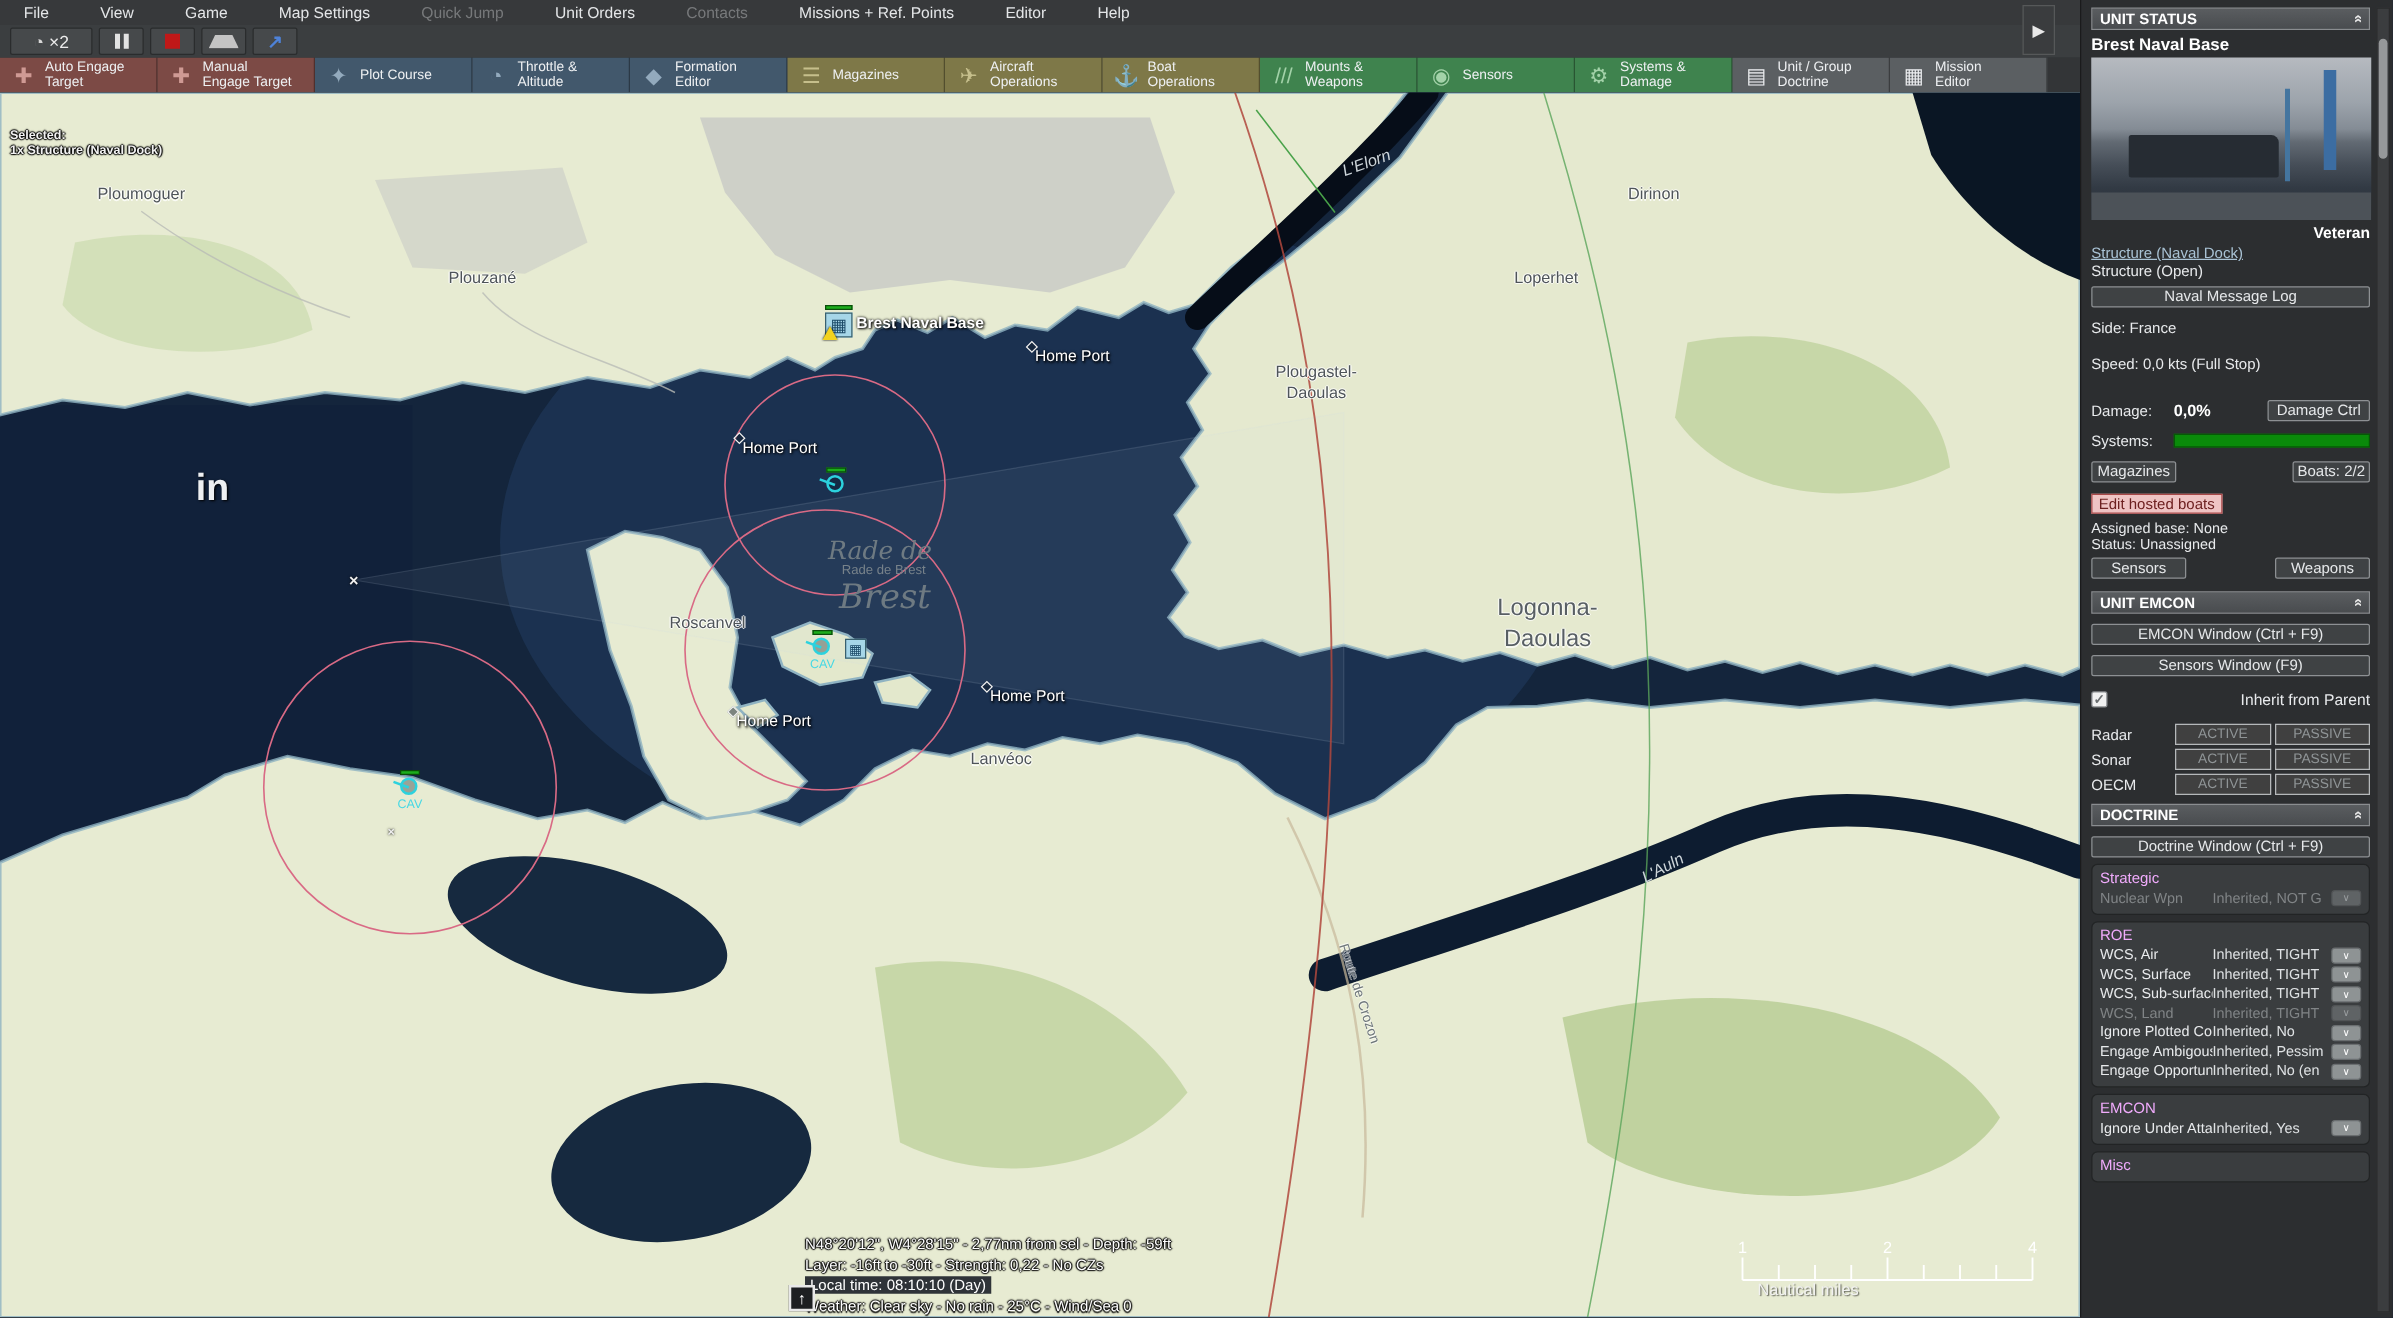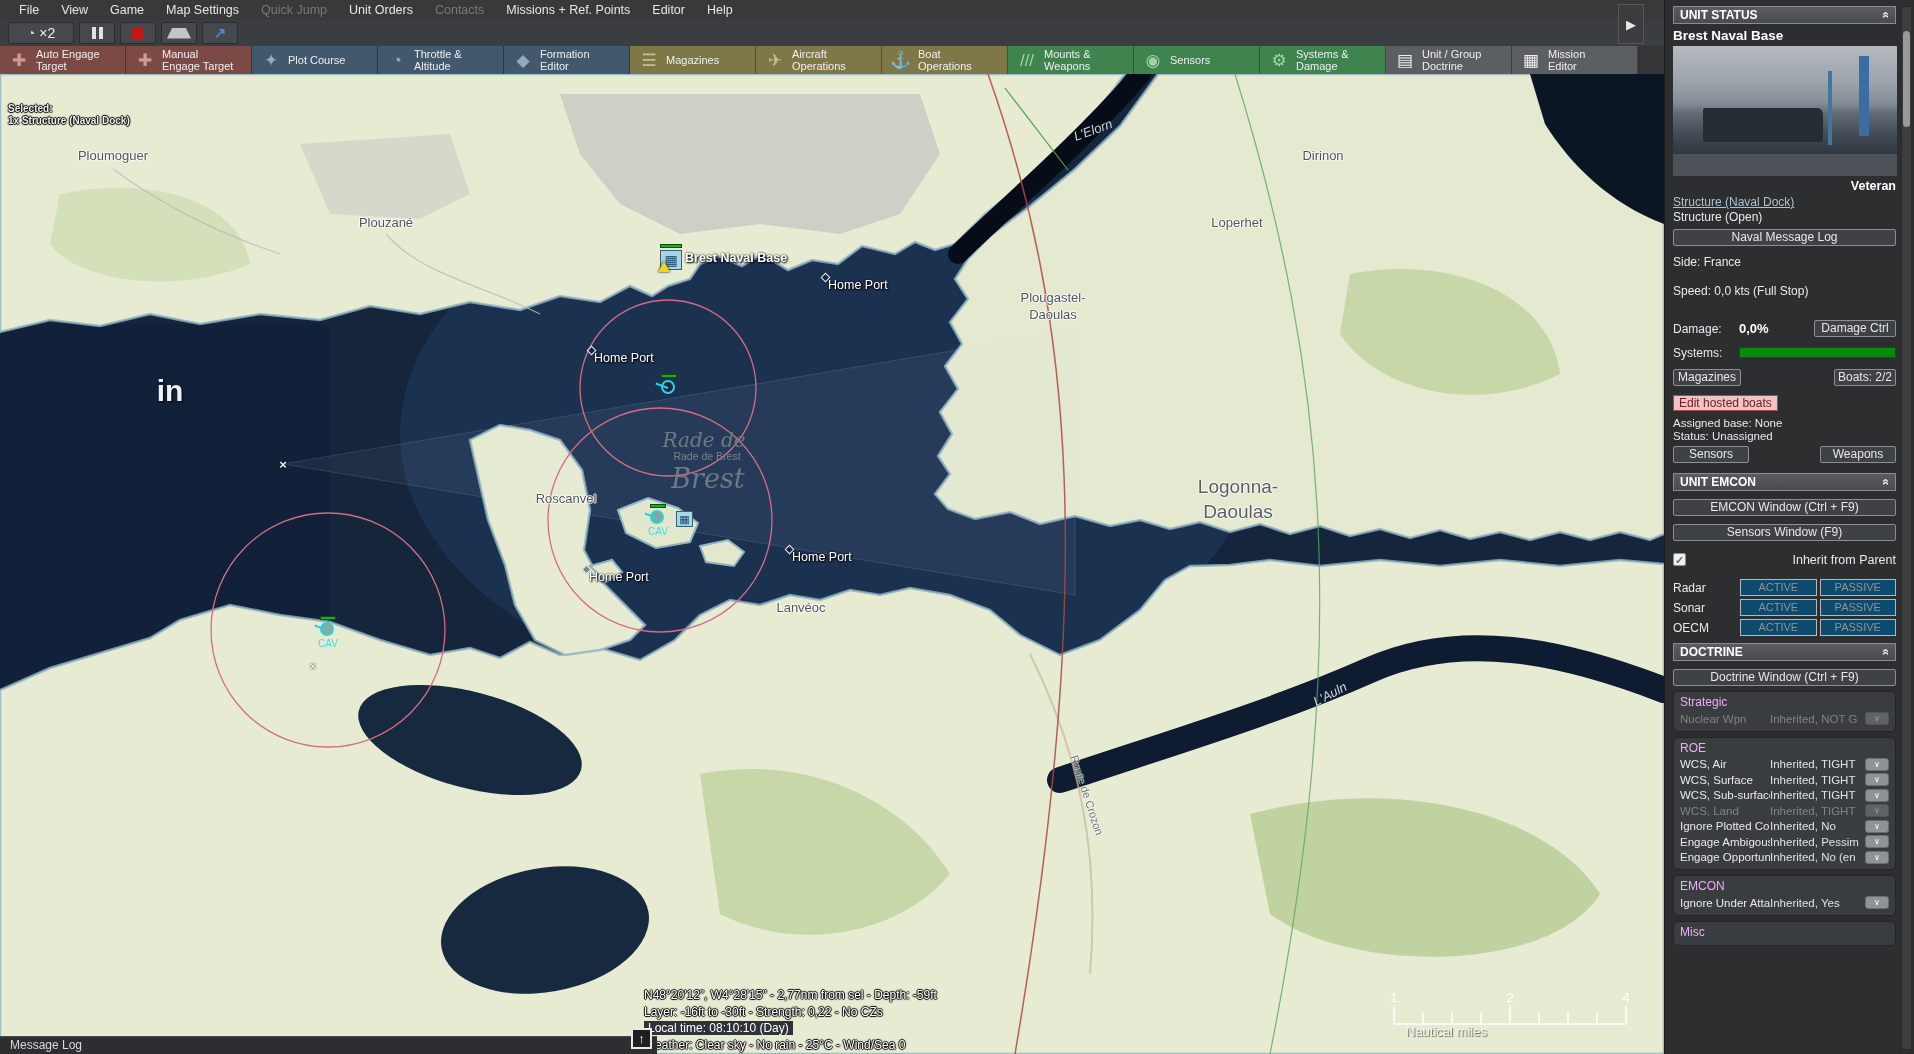--- a/index.html
+++ b/index.html
@@ -2,21 +2,21 @@
 <html><head>
 <meta charset="utf-8">
 <style>
   * { margin:0; padding:0; box-sizing:border-box; }
   html,body { width:1914px; height:1054px; overflow:hidden; background:#2c2e30;
               font-family:"Liberation Sans", sans-serif; }
   #app { display:flex; width:1914px; height:1054px; }
   #left { width:1664px; height:1054px; display:flex; flex-direction:column; position:relative; }
 
   
-  #menubar { height:20px; background:#37393b; display:flex; align-items:flex-start; padding-left:8px; }
+  #menubar { height:20px; background:#37393b; display:flex; align-items:flex-start; padding-left:8px;gap:19px; }
   .menu-item { color:#e4e6e8; font-size:12.5px; padding:0 11px; line-height:20px; cursor:default; }
   .menu-item.disabled { color:#77797b; }
 
   
   #toolbar2 { height:26px; background:#3b3e40; display:flex; align-items:center; gap:5px; padding-left:8px; position:relative; }
   .tc-btn { height:22px; background:#46494b; border:1px solid #2a2c2d; border-radius:2px;
             display:flex; align-items:center; justify-content:center; gap:4px; color:#e0e0e0; }
   .tc-wide { width:66px; } .tc-sq { width:36px; }
   .clock-glyph { font-size:14px; color:#d8d8d8; }
   .speed-label { font-size:14px; color:#ececec; }
@@ -110,21 +110,21 @@
             font-size:12px; height:17px; line-height:15px; text-align:center; font-family:"Liberation Sans",sans-serif; }
   .w-full { width:100%; display:block; }
   .row { display:flex; align-items:center;justify-content:space-between; }
   .damage-val { color:#fff; font-size:13px; font-weight:bold; }
   .sys-bar { flex:1; height:11px; background:#0a8a0a; border:1px solid #065806; }
   .edit-boats { background:#efc4c4; border:1px solid #a84848; color:#6d2020; font-size:12px; height:16px; padding:0 5px; }
   .chk { width:13px; height:13px; background:#f0f0f0; border:1px solid #8a8d90; border-radius:2px;
          color:#6a6e70; font-size:11px; font-weight:bold; line-height:12px; text-align:center; }
   .emcon-row { display:flex; align-items:center; margin-bottom:3px; }
   .emcon-name { width:64px; color:#e8eaec; font-size:12px; }
-  .toggle-btn { flex:1; height:17px; background:#0c4a6e; border:1px solid #b5b8ba; color:#8f9496;
+  .toggle-btn { flex:1; height:17px; background:#404040; border:1px solid #b5b8ba; color:#8f9496;
                 font-size:11px; margin-left:3px; text-align:center; line-height:15px; }
   .grp-box { background:#3a3d3f; border:1px solid #222425; border-radius:5px; padding:3px 6px 4px 6px; margin-top:5px; }
   .grp-hdr { color:#f0abfc; font-size:12px; margin-bottom:2px; }
   .doc-row { display:flex; align-items:center; height:15.5px; }
   .doc-label { flex:1; color:#e8eaec; font-size:11.5px; white-space:nowrap; overflow:hidden; }
   .doc-value { width:92px; color:#dfe2e4; font-size:11.5px; white-space:nowrap; overflow:hidden; }
   .doc-dd { width:24px; height:13px; background:#8e9394; border:1px solid #6a6e70; border-radius:3px;
             color:#fff; font-size:8px; line-height:11px; text-align:center; margin-left:3px; flex:none; }
   .dim .doc-label, .dim .doc-value { color:#808486; }
   .dim .doc-dd { background:#5f6365; color:#9a9ea0; border-color:#515456; }
@@ -406,23 +406,20 @@
       <div class="x-ref" style="left:283px; top:390px">×</div>
       <div class="x-ref" style="left:313px; top:592px; font-size:10px">×</div>
 
       <div id="status-lines">
           <div class="status-line" style="top: 914px;">N48°20'12", W4°28'15" - 2,77nm from sel - Depth: -59ft</div>
           <div class="status-line" style="top: 930.5px;">Layer: -16ft to -30ft - Strength: 0,22 - No CZs</div>
           <div class="status-line boxed" style="top: 947px;">Local time: 08:10:10 (Day)</div>
           <div class="status-line" style="top: 963.5px;">Weather: Clear sky - No rain - 25°C - Wind/Sea 0</div>
         </div>
       <div id="scale-caption">Nautical miles</div>
-      <div id="msglog-bar">
-        <span>Message Log</span>
-      </div>
       <div id="log-arrow">
         <span>↑</span>
       </div>
     </div>
   </div>
 
   <div id="sidebar">
     <div class="section-hdr">
       <span class="t">UNIT STATUS</span>
       <span class="collapse-chevron">»</span>

